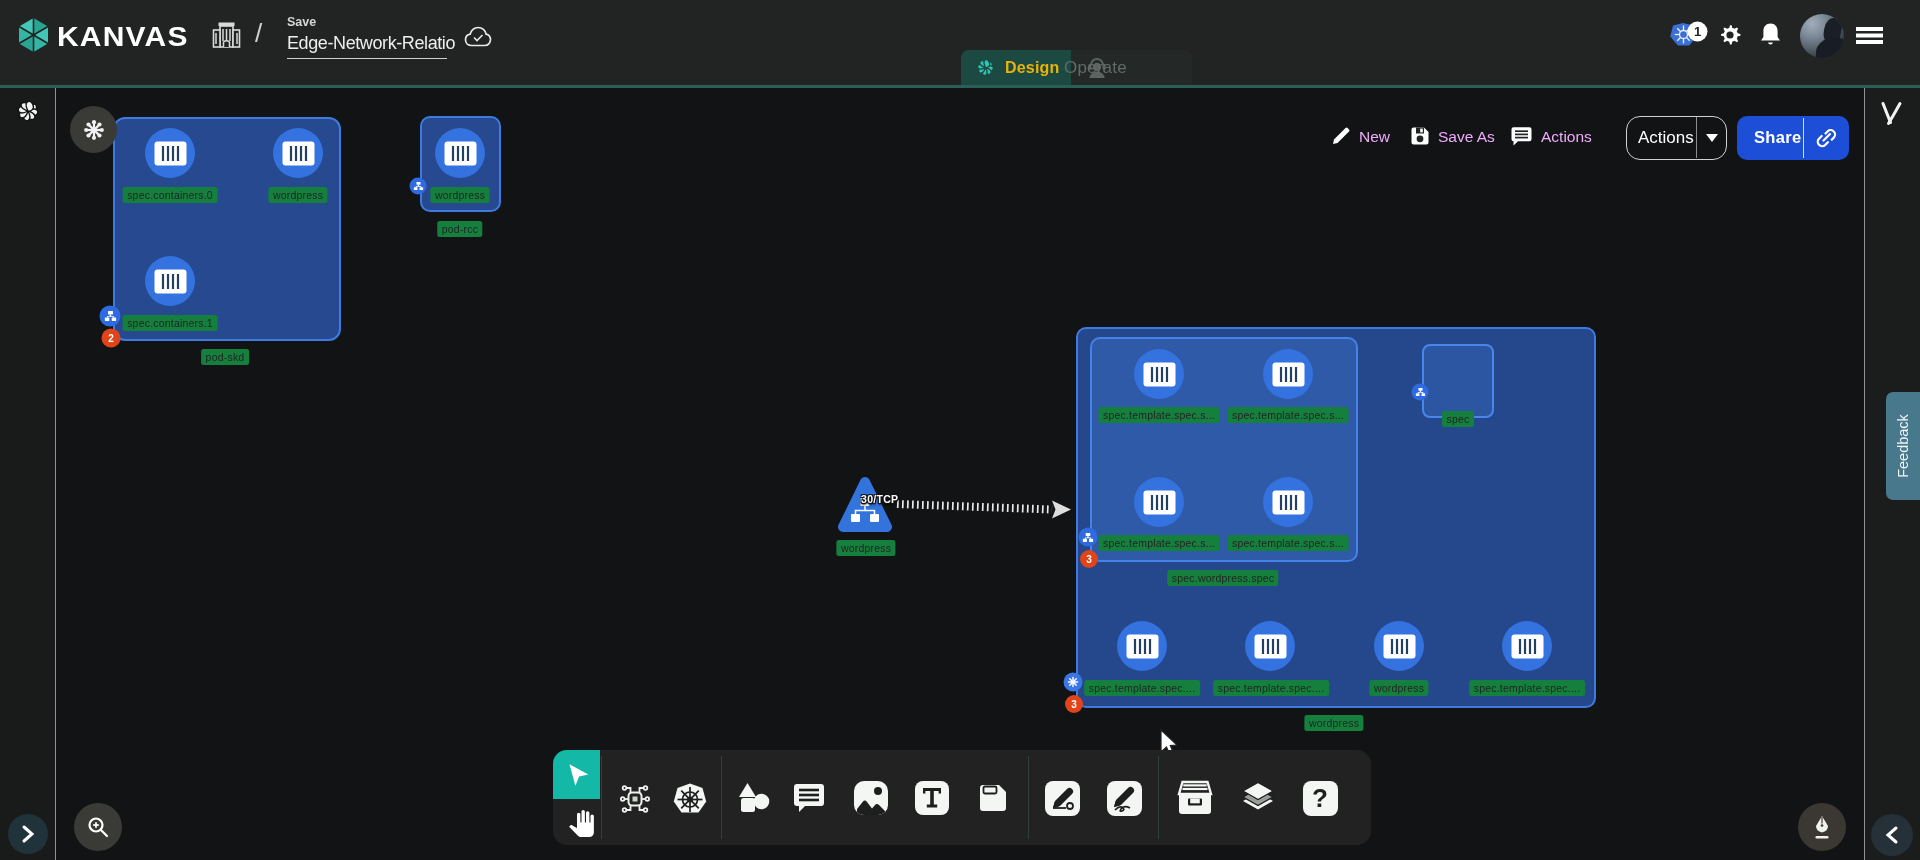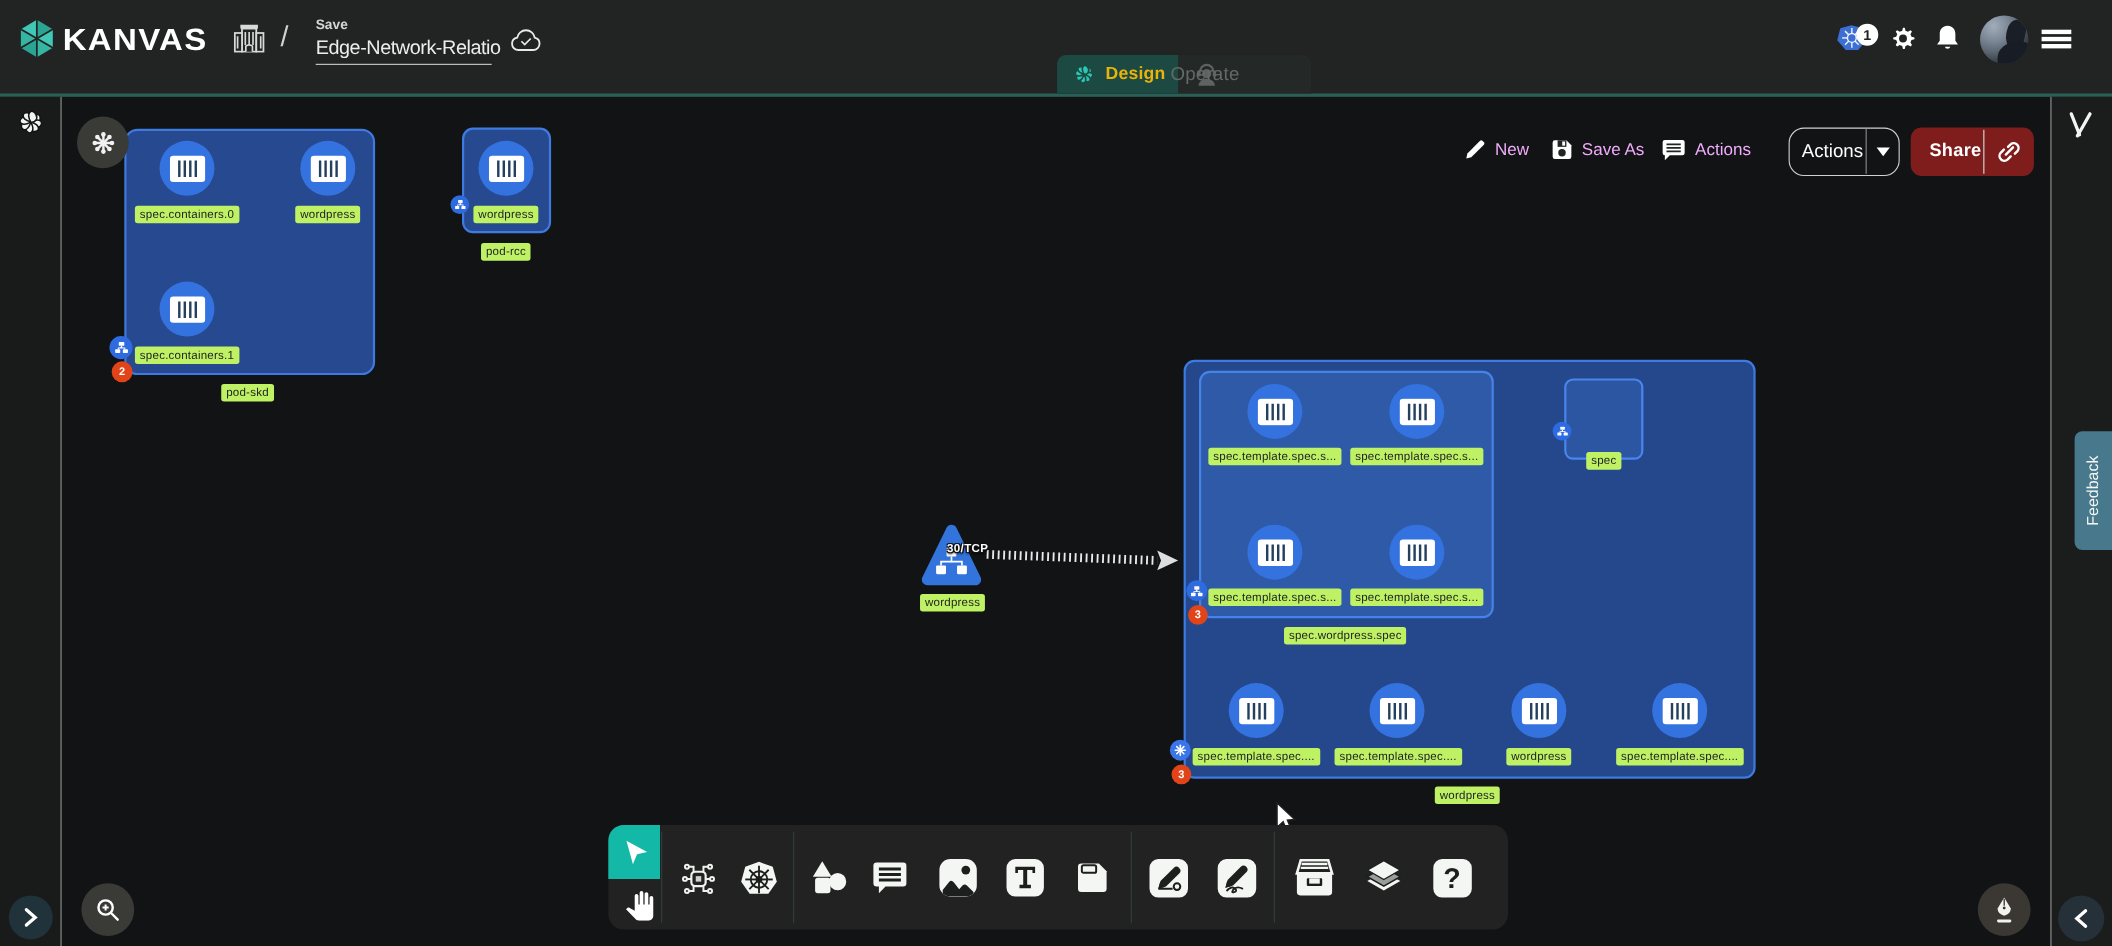--- a/index.html
+++ b/index.html
@@ -4,21 +4,21 @@
 <style>
 * { margin:0; padding:0; box-sizing:border-box; }
 html,body { width:1920px; height:860px; overflow:hidden; background:#121314; font-family:"Liberation Sans", sans-serif; }
 #page { position:relative; width:1920px; height:860px; }
 .abs { position:absolute; }
 
 #header { position:absolute; left:0; top:0; width:1920px; height:88px; background:#212423; border-bottom:3px solid #2a5f57; }
 #railL { position:absolute; left:0; top:88px; width:56px; height:772px; background:#181b1a; border-right:1px solid #8f9391; }
 #railR { position:absolute; left:1864px; top:88px; width:56px; height:772px; background:#1a1d1c; border-left:1px solid #8f9391; }
 
-.lbl { position:absolute; font-size:10.5px; line-height:13px; background:#bef264; color:#222424; padding:1.5px 4.5px; border-radius:2.5px; white-space:nowrap; transform:translateX(-50%); letter-spacing:0.2px; }
+.lbl { position:absolute; font-size:10.5px; line-height:13px; background:#15803d; color:#222424; padding:1.5px 4.5px; border-radius:2.5px; white-space:nowrap; transform:translateX(-50%); letter-spacing:0.2px; }
 .grp { position:absolute; border-radius:12px; }
 .node { position:absolute; width:50px; height:50px; border-radius:50%; background:#3472df; display:flex; align-items:center; justify-content:center; transform:translate(-50%,-50%); }
 .badge { position:absolute; border-radius:50%; display:flex; align-items:center; justify-content:center; transform:translate(-50%,-50%); }
 .bblue { background:#2f6be0; }
 .bred { background:#e04418; color:#fff; font-size:10px; font-weight:bold; }
 
 #toolbar { position:absolute; left:553px; top:750px; width:818px; height:95px; background:#212221; border-radius:14px; }
 .tb-ic { position:absolute; display:flex; align-items:center; justify-content:center; }
 .wsq { background:#f4f6f4; border-radius:8px; display:flex; align-items:center; justify-content:center; }
 .tb-div { position:absolute; top:6px; width:1px; height:83px; background:#30403e; }
@@ -149,21 +149,21 @@
         <line x1="5" y1="8.4" x2="18" y2="8.4"></line>
         <line x1="5" y1="11.6" x2="18" y2="11.6"></line>
     </g>
   </svg>
   <div class="abs actbtn-txt" style="left:1541px;top:128px">Actions</div>
   <div class="abs" style="left:1626px;top:116px;width:101px;height:44px;border:1.5px solid #cfd2d0;border-radius:14px;display:flex;align-items:center;">
     <span style="color:#fff;font-size:17px;margin-left:11px;">Actions</span>
     <div style="position:absolute;left:69px;top:0;width:1px;height:41px;background:#8b8e8c"></div>
     <div style="position:absolute;left:79px;top:17px;width:0;height:0;border-left:6.5px solid transparent;border-right:6.5px solid transparent;border-top:8px solid #fff"></div>
   </div>
-  <div class="abs" style="left:1737px;top:116px;width:112px;height:44px;background:#7f1d1d;border-radius:10px;">
+  <div class="abs" style="left:1737px;top:116px;width:112px;height:44px;background:#1d4ed8;border-radius:10px;">
     <span style="position:absolute;left:17px;top:12px;color:#fff;font-size:16.5px;font-weight:bold;letter-spacing:0.3px;">Share</span>
     <div style="position:absolute;left:66px;top:2px;width:1px;height:40px;background:#cfe4e0"></div>
     <svg style="position:absolute;left:76px;top:11px" width="24" height="23" viewBox="0 0 24 23" fill="none" stroke="#fff" stroke-width="2.2" stroke-linecap="round">
       <path d="M10.5 13.5 L17 7"></path>
       <path d="M12.5 6.5 L14.8 4.2 A4.4 4.4 0 0 1 21 10.4 L18.7 12.7"></path>
       <path d="M11.2 10.5 L8.3 13.4 A4.4 4.4 0 0 0 14.5 19.6 L17.4 16.7" transform="translate(-2.5,-1.5)"></path>
     </svg>
   </div>
 
   <svg class="abs" style="left:17px;top:100px" width="22" height="22" viewBox="-11 -11 22 22">

